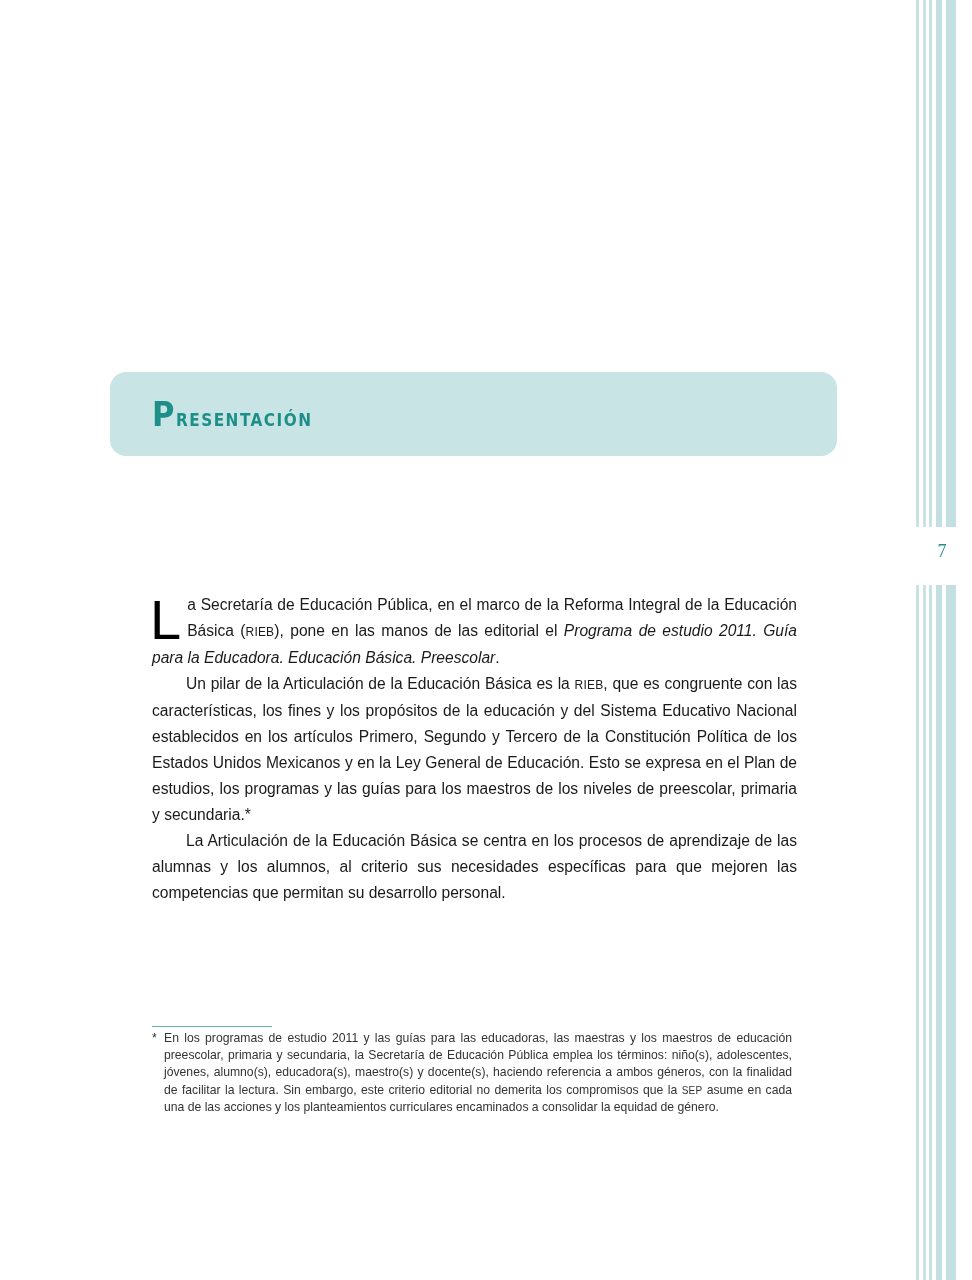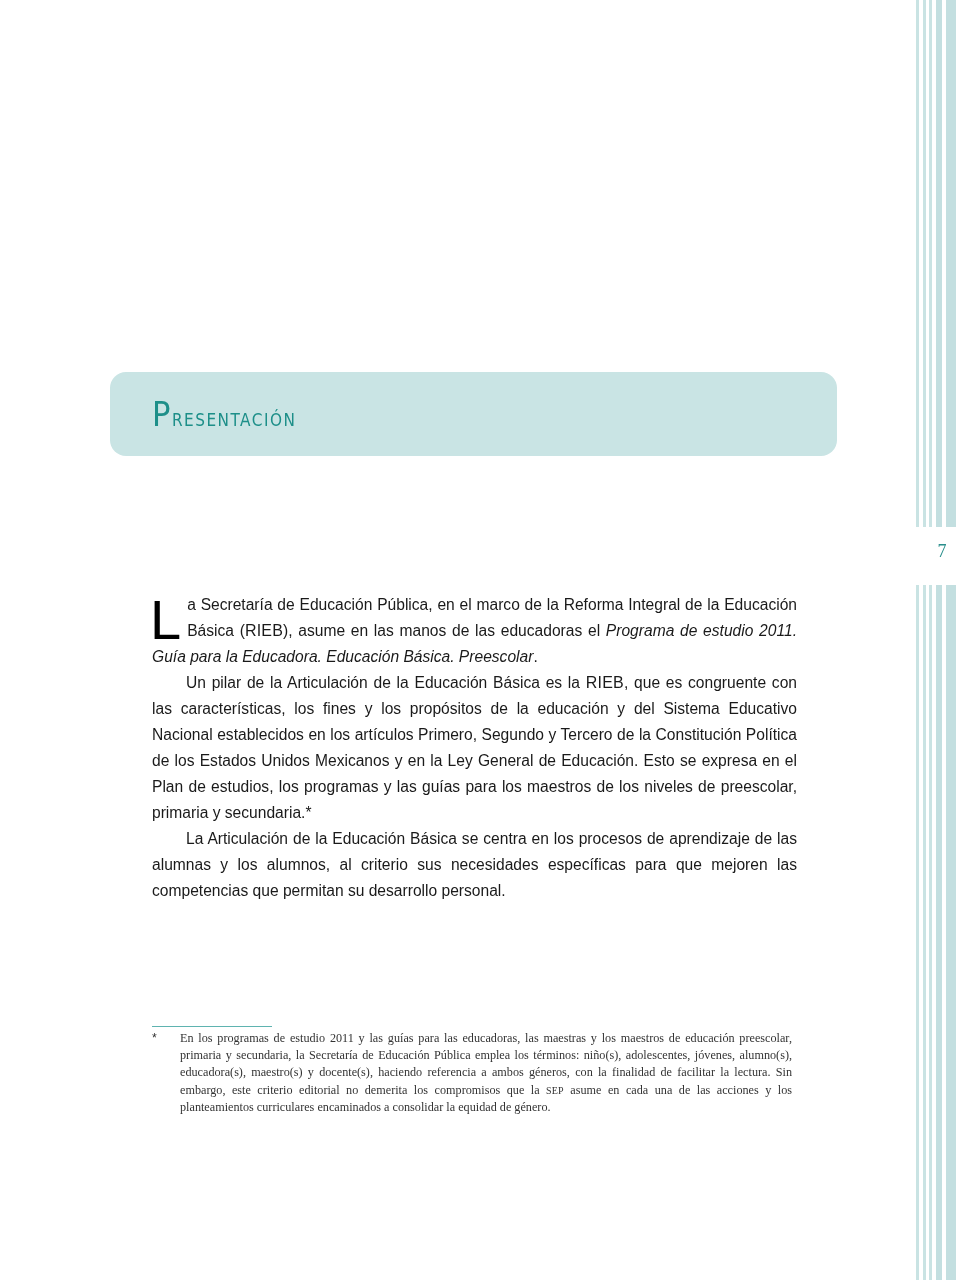--- a/index.html
+++ b/index.html
@@ -65,21 +65,21 @@
     }
     .title-text {
       position: absolute;
       left: 42px;
       top: 22px;
       font-family: "DejaVu Sans", sans-serif;
       font-size: 24px;
       letter-spacing: 1.5px;
       color: #1d8f89;
       font-variant: small-caps;
-      font-weight: normal;
+      font-weight: bold;
       font-stretch: condensed;
     }
     .title-text .cap { font-size: 34px; }
 
     
     .body-text {
       position: absolute;
       left: 152px;
       top: 592px;
       width: 645px;
@@ -98,21 +98,21 @@
     .dropcap {
       float: left;
       font-family: "Liberation Sans", sans-serif;
       font-size: 56px;
       line-height: 44px;
       height: 46px;
       margin: 6px 6px 0 -2px;
       color: #000;
     }
     .sc {
-      font-size: 16px;
+      font-size: 12px;
       letter-spacing: 0.2px;
     }
     em { font-style: italic; }
 
     
     .fn-rule {
       position: absolute;
       left: 152px;
       top: 1026px;
       width: 120px;
@@ -128,23 +128,22 @@
       font-size: 12.2px;
       line-height: 17.2px;
       color: #333;
     }
     .fn-mark {
       position: absolute;
       left: 0;
       top: 0;
     }
     .fn-body {
-      margin-left: 28px;
+      margin-left: 12px;
       text-align: justify;
-      font-family: Liberation Serif, serif;
     }
     .fn-body .sc { font-size: 10px; }
   </style>
 </head>
 <body>
 
 <div class="stripes">
   <div class="stripe-seg top">
     <div class="stripe s1"></div>
     <div class="stripe s2"></div>
@@ -161,21 +160,21 @@
   </div>
 </div>
 
 <div class="page-number">7</div>
 
 <div class="title-band">
   <h1 class="title-text" style="margin:0;"><span class="cap">P</span><span>resentación</span></h1>
 </div>
 
 <div class="body-text">
-  <p><span class="dropcap">L</span><span>a Secretaría de Educación Pública, en el marco de la Reforma Integral de la Educación Básica (</span><span class="sc">RIEB</span><span>), asume en las manos de las educadoras el </span><em>Programa de estudio 2011. Guía para la Educadora. Educación Básica. Preescolar</em><span>.</span></p>
+  <p><span class="dropcap">L</span><span>a Secretaría de Educación Pública, en el marco de la Reforma Integral de la Educación Básica (</span><span class="sc">RIEB</span><span>), pone en las manos de las editorial el </span><em>Programa de estudio 2011. Guía para la Educadora. Educación Básica. Preescolar</em><span>.</span></p>
   <p class="indent"><span>Un pilar de la Articulación de la Educación Básica es la </span><span class="sc">RIEB</span><span>, que es congruente con las características, los fines y los propósitos de la educación y del Sistema Educativo Nacional establecidos en los artículos Primero, Segundo y Tercero de la Constitución Política de los Estados Unidos Mexicanos y en la Ley General de Educación. Esto se expresa en el Plan de estudios, los programas y las guías para los maestros de los niveles de preescolar, primaria y secundaria.*</span></p>
   <p class="indent">La Articulación de la Educación Básica se centra en los procesos de aprendizaje de las alumnas y los alumnos, al criterio sus necesidades específicas para que mejoren las competencias que permitan su desarrollo personal.</p>
 </div>
 
 <div class="fn-rule"></div>
 <div class="footnote">
   <span class="fn-mark">*</span>
   <div class="fn-body"><span>En los programas de estudio 2011 y las guías para las educadoras, las maestras y los maestros de educación preescolar, primaria y secundaria, la Secretaría de Educación Pública emplea los términos: niño(s), adolescentes, jóvenes, alumno(s), educadora(s), maestro(s) y docente(s), haciendo referencia a ambos géneros, con la finalidad de facilitar la lectura. Sin embargo, este criterio editorial no demerita los compromisos que la </span><span class="sc">SEP</span><span> asume en cada una de las acciones y los planteamientos curriculares encaminados a consolidar la equidad de género.</span></div>
 </div>
 

